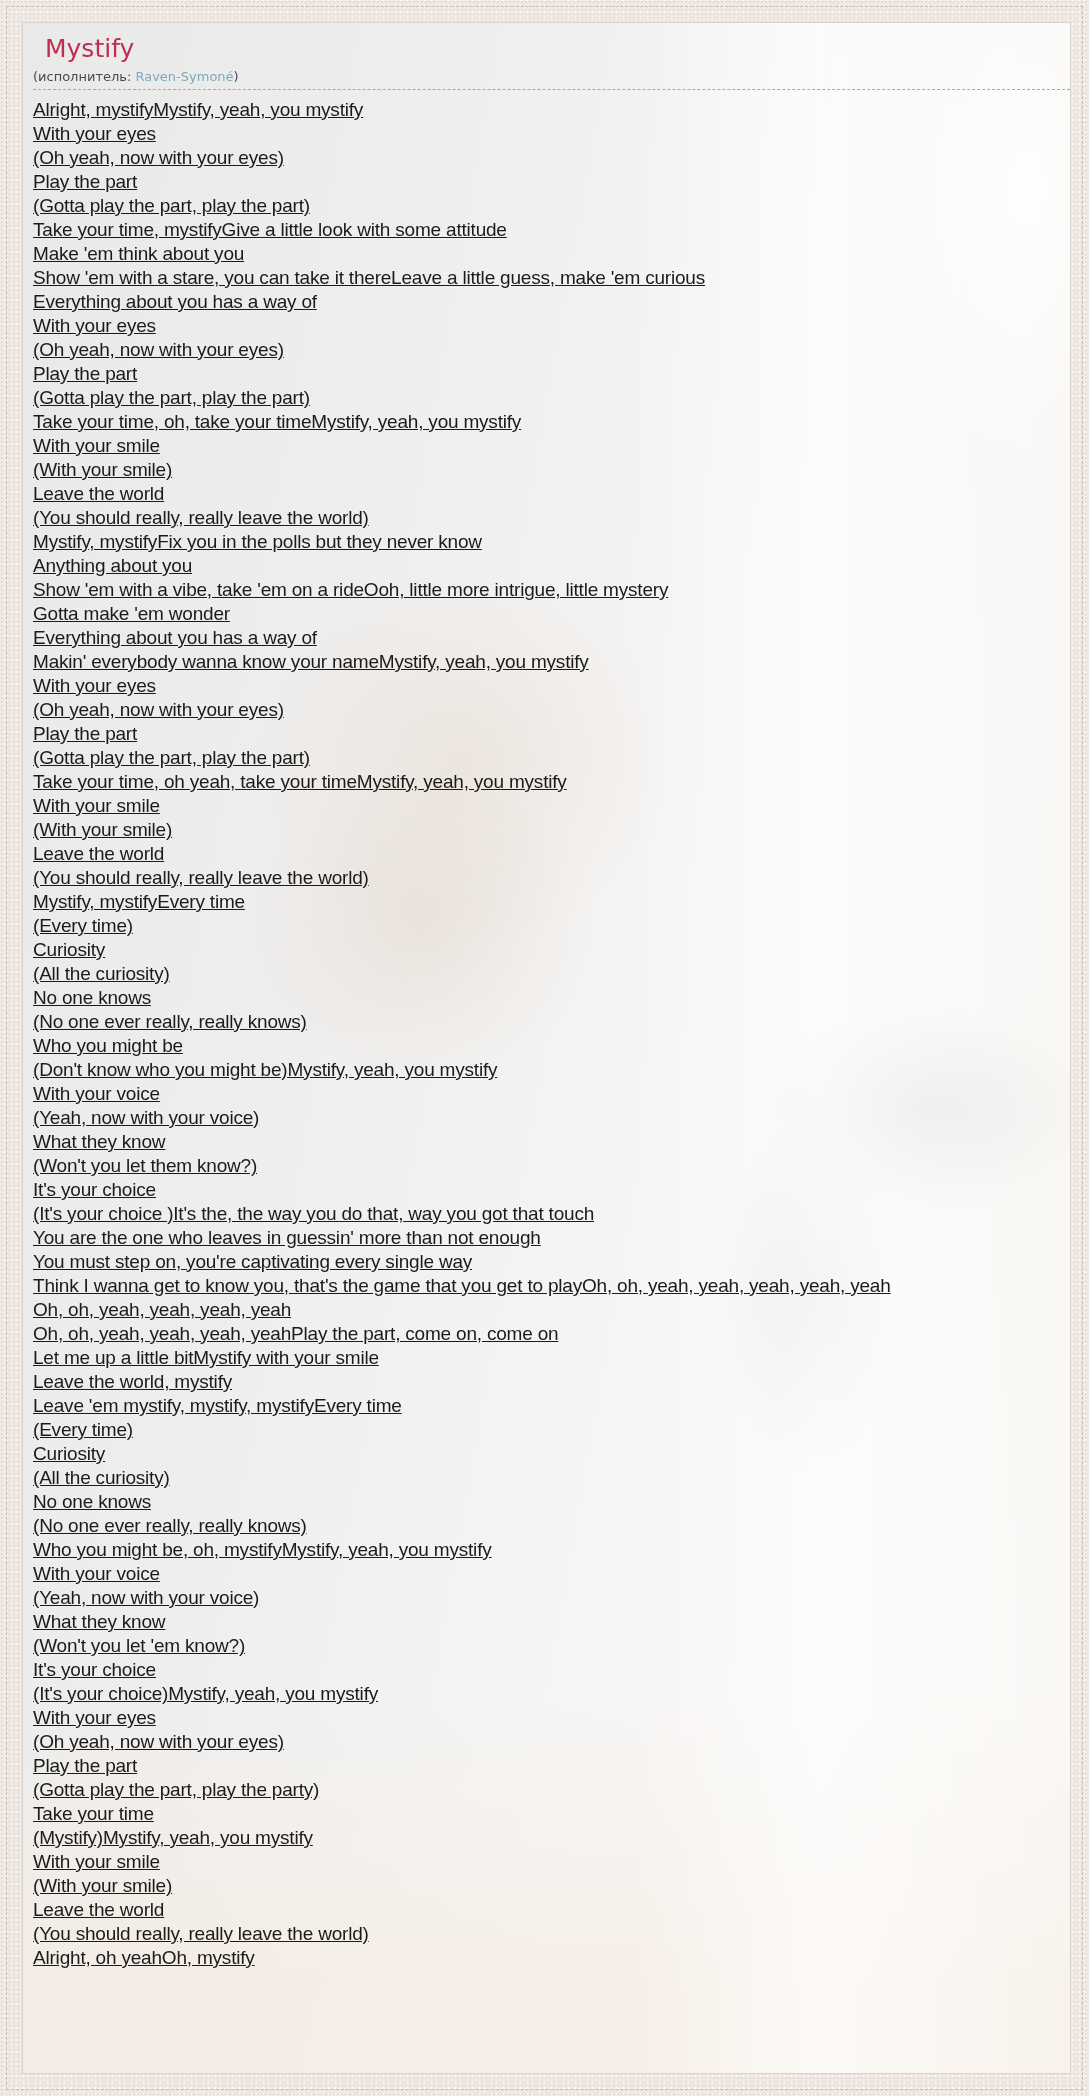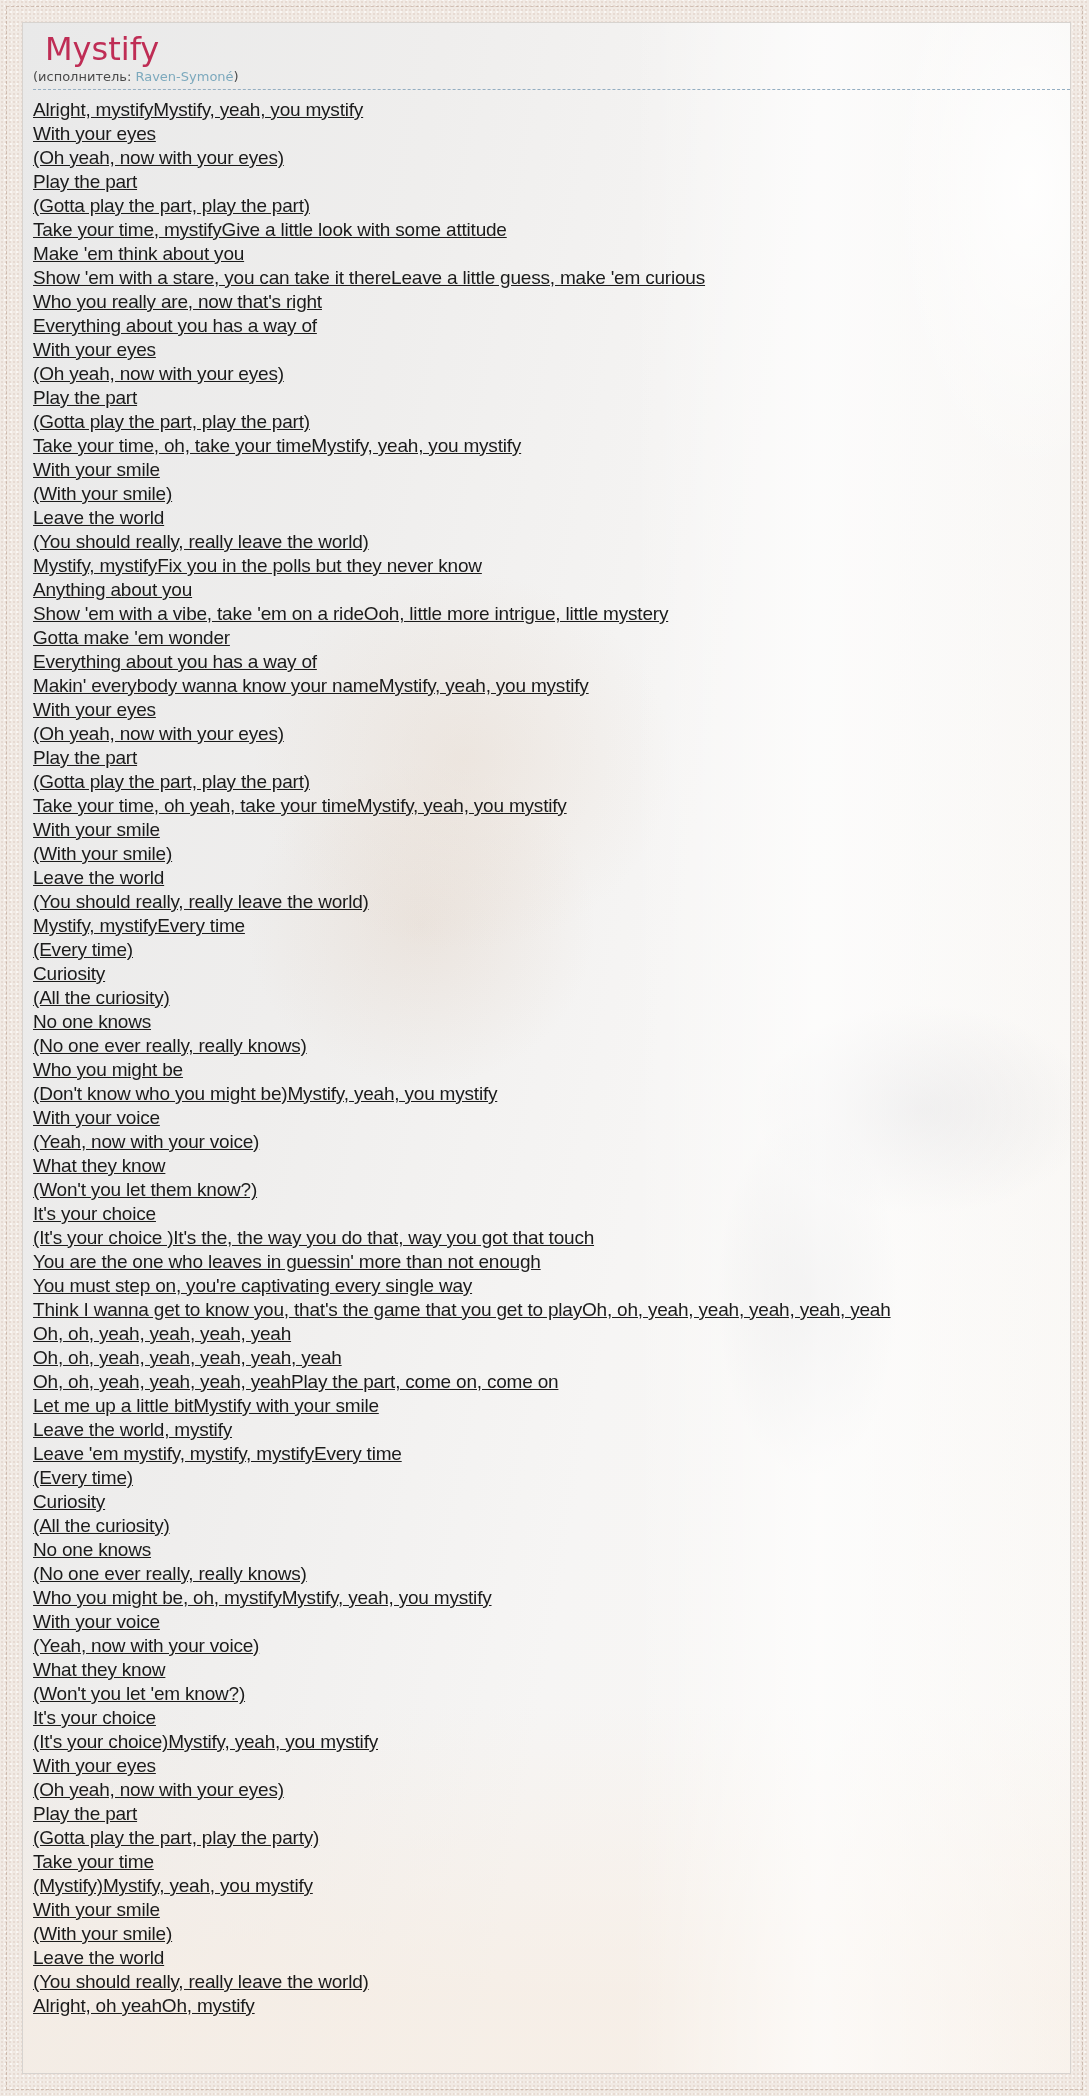--- a/index.html
+++ b/index.html
@@ -59,21 +59,21 @@
     position: relative;
     z-index: 2;
     margin-left: 10px;
     padding-top: 11px;
     padding-bottom: 3px;
     border-bottom: 1px dashed #94aec2;
   }
   .title {
     margin: 0 0 0 12px;
     font-family: "DejaVu Sans", sans-serif;
-    font-size: 32px;
+    font-size: 25px;
     line-height: 30px;
     font-weight: 400;
   }
   .artist-line {
     margin-top: 3px;
     font-family: "DejaVu Sans", sans-serif;
     font-size: 13px;
     line-height: 19px;
     color: #4a4a4a;
   }
@@ -113,21 +113,20 @@
 
     <div class="lyrics">
         <div class="lyric-line">Alright, mystifyMystify, yeah, you mystify</div>
         <div class="lyric-line">With your eyes</div>
         <div class="lyric-line">(Oh yeah, now with your eyes)</div>
         <div class="lyric-line">Play the part</div>
         <div class="lyric-line">(Gotta play the part, play the part)</div>
         <div class="lyric-line">Take your time, mystifyGive a little look with some attitude</div>
         <div class="lyric-line">Make 'em think about you</div>
         <div class="lyric-line">Show 'em with a stare, you can take it thereLeave a little guess, make 'em curious</div>
-        <div class="lyric-line">Who you really are, now that's right</div>
         <div class="lyric-line">Everything about you has a way of</div>
         <div class="lyric-line">With your eyes</div>
         <div class="lyric-line">(Oh yeah, now with your eyes)</div>
         <div class="lyric-line">Play the part</div>
         <div class="lyric-line">(Gotta play the part, play the part)</div>
         <div class="lyric-line">Take your time, oh, take your timeMystify, yeah, you mystify</div>
         <div class="lyric-line">With your smile</div>
         <div class="lyric-line">(With your smile)</div>
         <div class="lyric-line">Leave the world</div>
         <div class="lyric-line">(You should really, really leave the world)</div>
@@ -157,21 +156,20 @@
         <div class="lyric-line">With your voice</div>
         <div class="lyric-line">(Yeah, now with your voice)</div>
         <div class="lyric-line">What they know</div>
         <div class="lyric-line">(Won't you let them know?)</div>
         <div class="lyric-line">It's your choice</div>
         <div class="lyric-line">(It's your choice )It's the, the way you do that, way you got that touch</div>
         <div class="lyric-line">You are the one who leaves in guessin' more than not enough</div>
         <div class="lyric-line">You must step on, you're captivating every single way</div>
         <div class="lyric-line">Think I wanna get to know you, that's the game that you get to playOh, oh, yeah, yeah, yeah, yeah, yeah</div>
         <div class="lyric-line">Oh, oh, yeah, yeah, yeah, yeah</div>
-        <div class="lyric-line">Oh, oh, yeah, yeah, yeah, yeah, yeah</div>
         <div class="lyric-line">Oh, oh, yeah, yeah, yeah, yeahPlay the part, come on, come on</div>
         <div class="lyric-line">Let me up a little bitMystify with your smile</div>
         <div class="lyric-line">Leave the world, mystify</div>
         <div class="lyric-line">Leave 'em mystify, mystify, mystifyEvery time</div>
         <div class="lyric-line">(Every time)</div>
         <div class="lyric-line">Curiosity</div>
         <div class="lyric-line">(All the curiosity)</div>
         <div class="lyric-line">No one knows</div>
         <div class="lyric-line">(No one ever really, really knows)</div>
         <div class="lyric-line">Who you might be, oh, mystifyMystify, yeah, you mystify</div>

